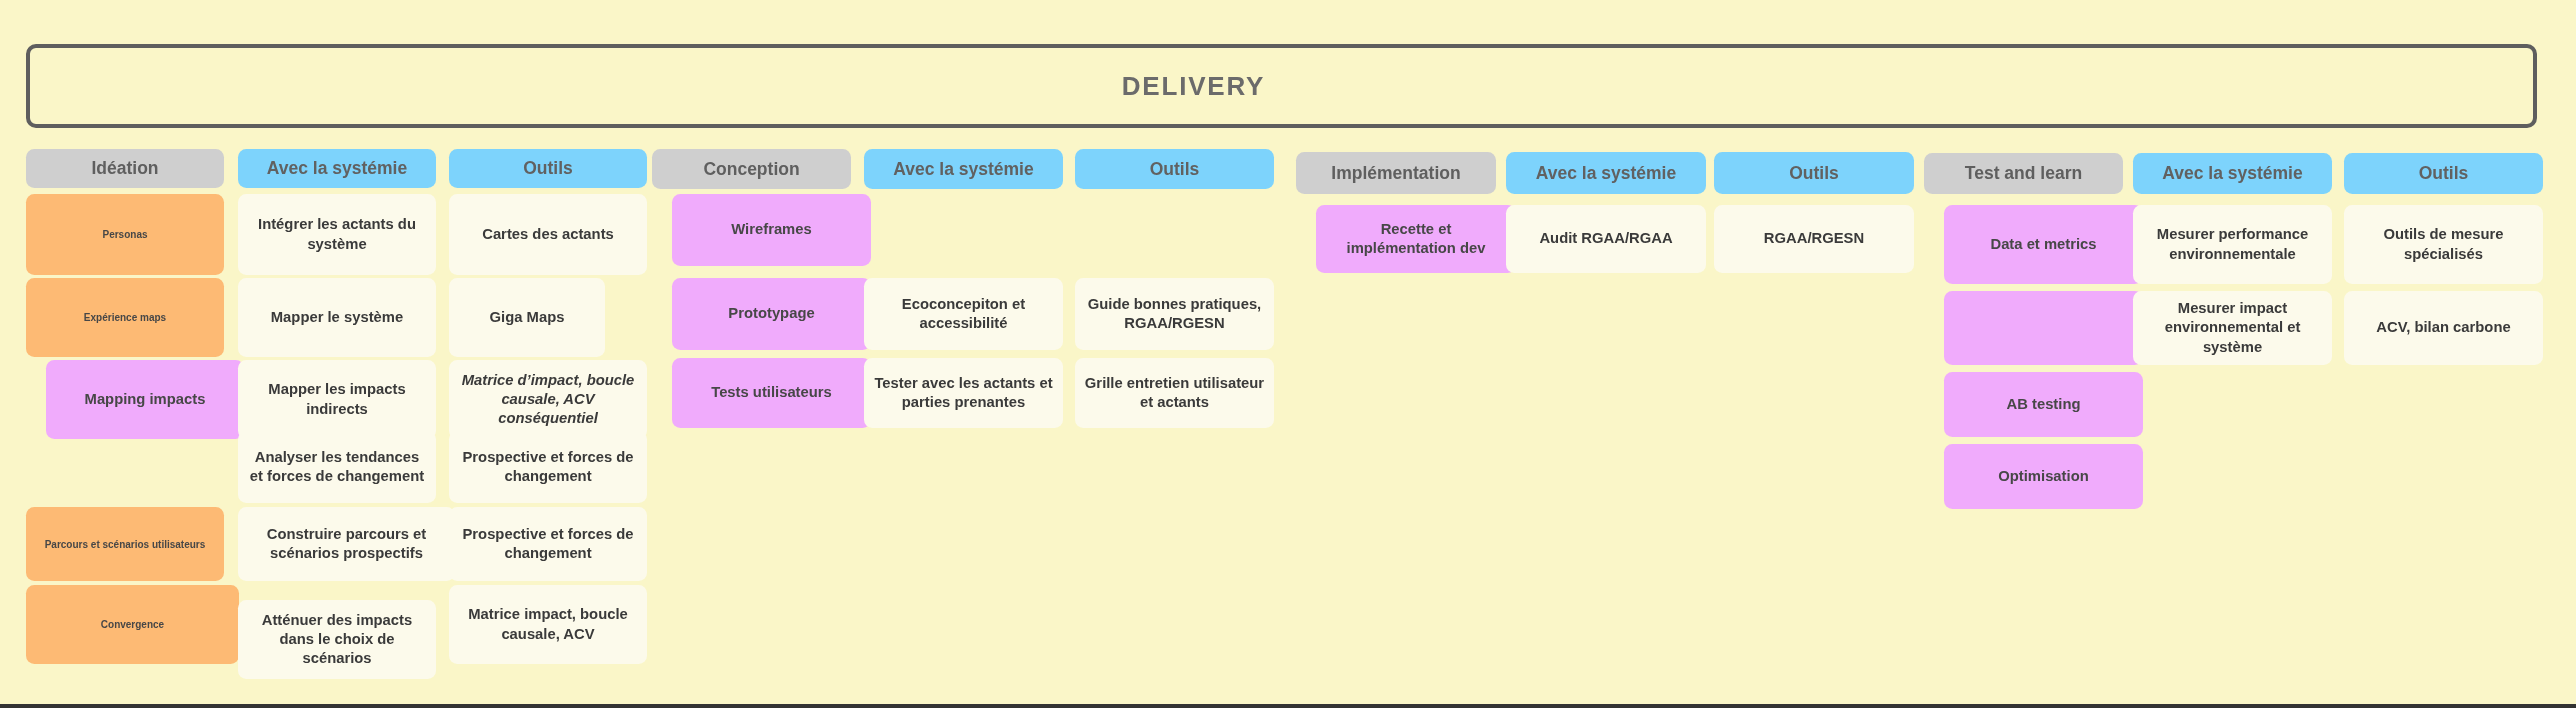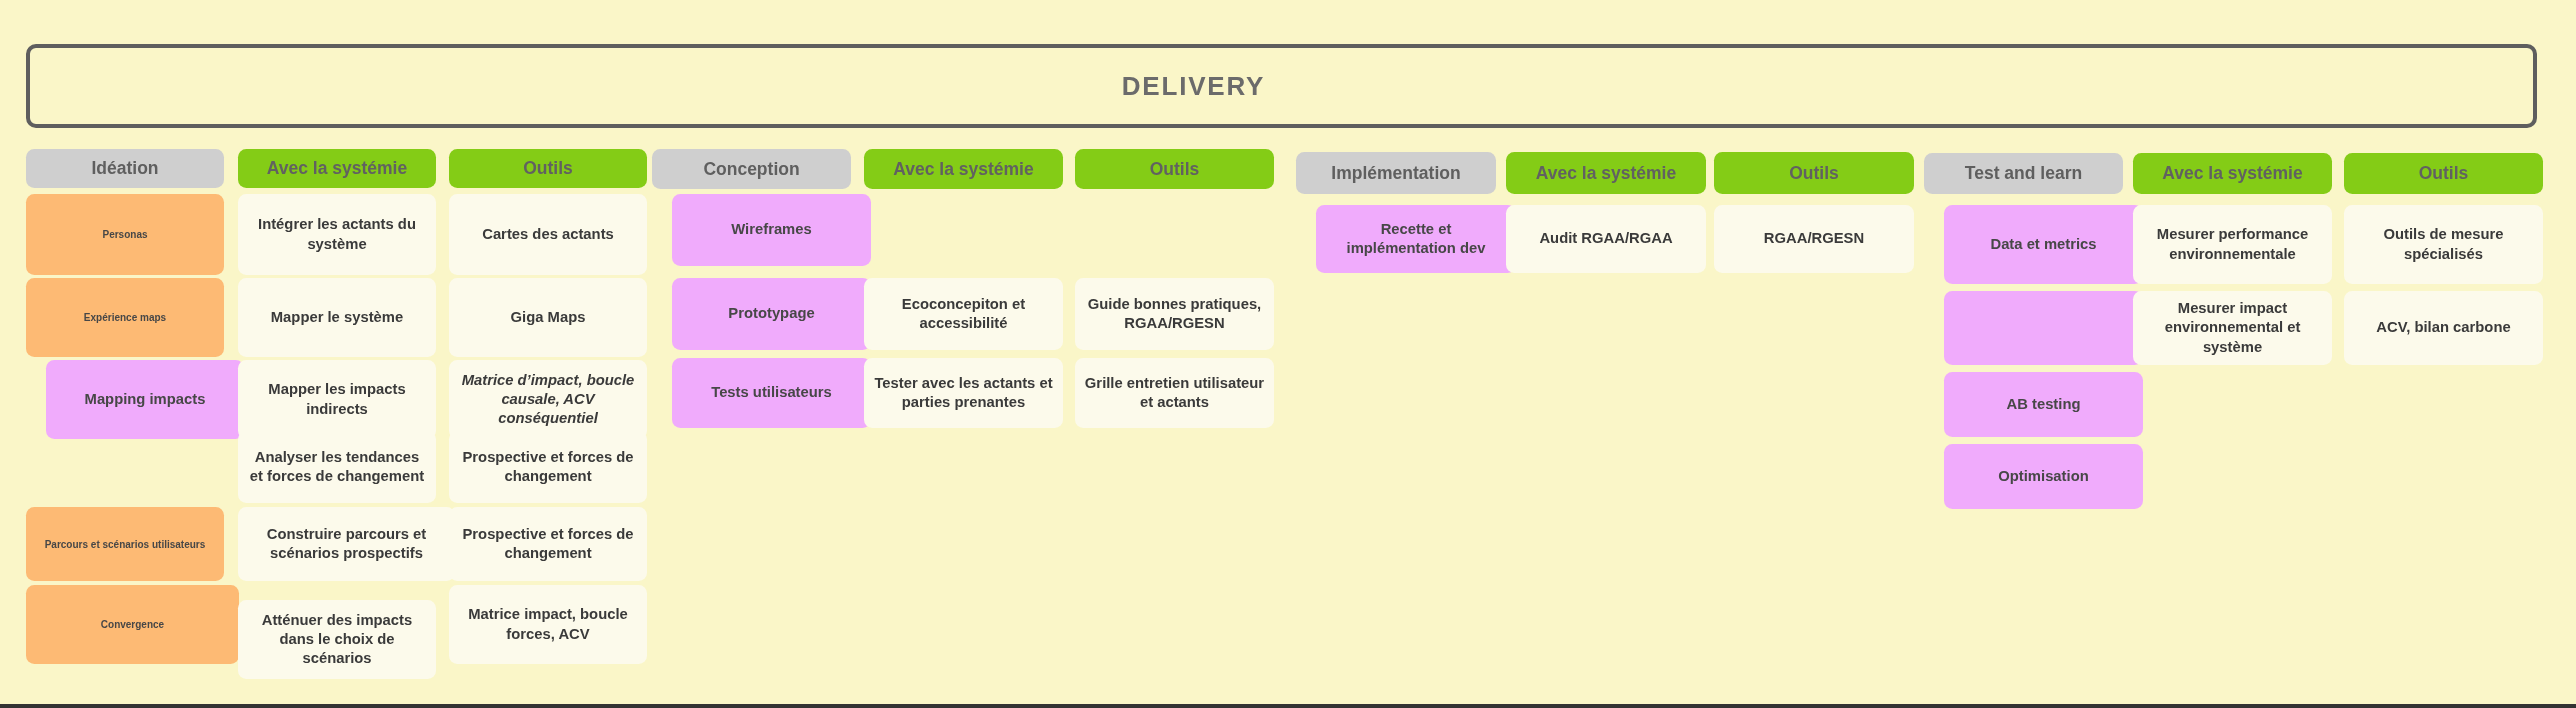--- a/index.html
+++ b/index.html
@@ -36,21 +36,21 @@
     display: flex; align-items: center; justify-content: center;
     text-align: center;
     font-weight: bold;
     padding: 2.8px 8.3px;
     line-height: 1.3;
   }
   .v-cream        { background: #FCFAEB; color: #3A3A3A; font-size: 14.8px; }
   .v-gray         { background: #fdba74; color: #474747; font-size: 10px; }
   .v-gray-dark    { background: #f0abfc; color: #474747; font-size: 14.8px; margin-left: 20px; }
   .v-gray-header  { background: #CFCFCF; color: #5F5F5F; font-size: 17.5px; }
-  .v-light        { background: #84cc16; color: #616161; font-size: 17.5px; }
+  .v-light        { background: #7dd3fc; color: #616161; font-size: 17.5px; }
 
   .bottom-edge {
     position: absolute; left: 0; bottom: 0;
     width: 100%; height: 3.7px;
     background: #333333;
   }
 </style>
 </head>
 <body>
 
@@ -76,21 +76,21 @@
     </div>
     <div class="sticky v-cream" style="left: 449px; top: 194px; width: 198px; height: 81px;">
       <span>Cartes des actants</span>
     </div>
     <div class="sticky v-gray" style="left: 26px; top: 278px; width: 198px; height: 79px;">
       <span>Expérience maps</span>
     </div>
     <div class="sticky v-cream" style="left: 238px; top: 278px; width: 198px; height: 79px;">
       <span>Mapper le système</span>
     </div>
-    <div class="sticky v-cream" style="left: 449px; top: 278px; width: 198px; height: 79px;">
+    <div class="sticky v-cream" style="left: 449px; top: 278px; width: 156px; height: 79px;">
       <span>Giga Maps</span>
     </div>
     <div class="sticky v-gray-dark" style="left: 26px; top: 360px; width: 198px; height: 79px;">
       <span>Mapping impacts</span>
     </div>
     <div class="sticky v-cream" style="left: 238px; top: 360px; width: 198px; height: 79px;">
       <span>Mapper les impacts indirects</span>
     </div>
     <div class="sticky v-cream" style="left: 449px; top: 360px; width: 198px; height: 79px; font-style: italic;">
       <span>Matrice d’impact, boucle causale, ACV conséquentiel</span>
@@ -110,21 +110,21 @@
     <div class="sticky v-cream" style="left: 449px; top: 507px; width: 198px; height: 74px;">
       <span>Prospective et forces de changement</span>
     </div>
     <div class="sticky v-gray" style="left: 26px; top: 585px; width: 213px; height: 79px;">
       <span>Convergence</span>
     </div>
     <div class="sticky v-cream" style="left: 238px; top: 585px; width: 198px; height: 79px; margin-top: 15px;">
       <span>Atténuer des impacts dans le choix de scénarios</span>
     </div>
     <div class="sticky v-cream" style="left: 449px; top: 585px; width: 198px; height: 79px;">
-      <span>Matrice impact, boucle forces, ACV</span>
+      <span>Matrice impact, boucle causale, ACV</span>
     </div>
     <div class="sticky v-gray-header" style="left: 652px; top: 149px; width: 199px; height: 40px;">
       <span>Conception</span>
     </div>
     <div class="sticky v-light" style="left: 864px; top: 149px; width: 199px; height: 40px;">
       <span>Avec la systémie</span>
     </div>
     <div class="sticky v-light" style="left: 1075px; top: 149px; width: 199px; height: 40px;">
       <span>Outils</span>
     </div>

